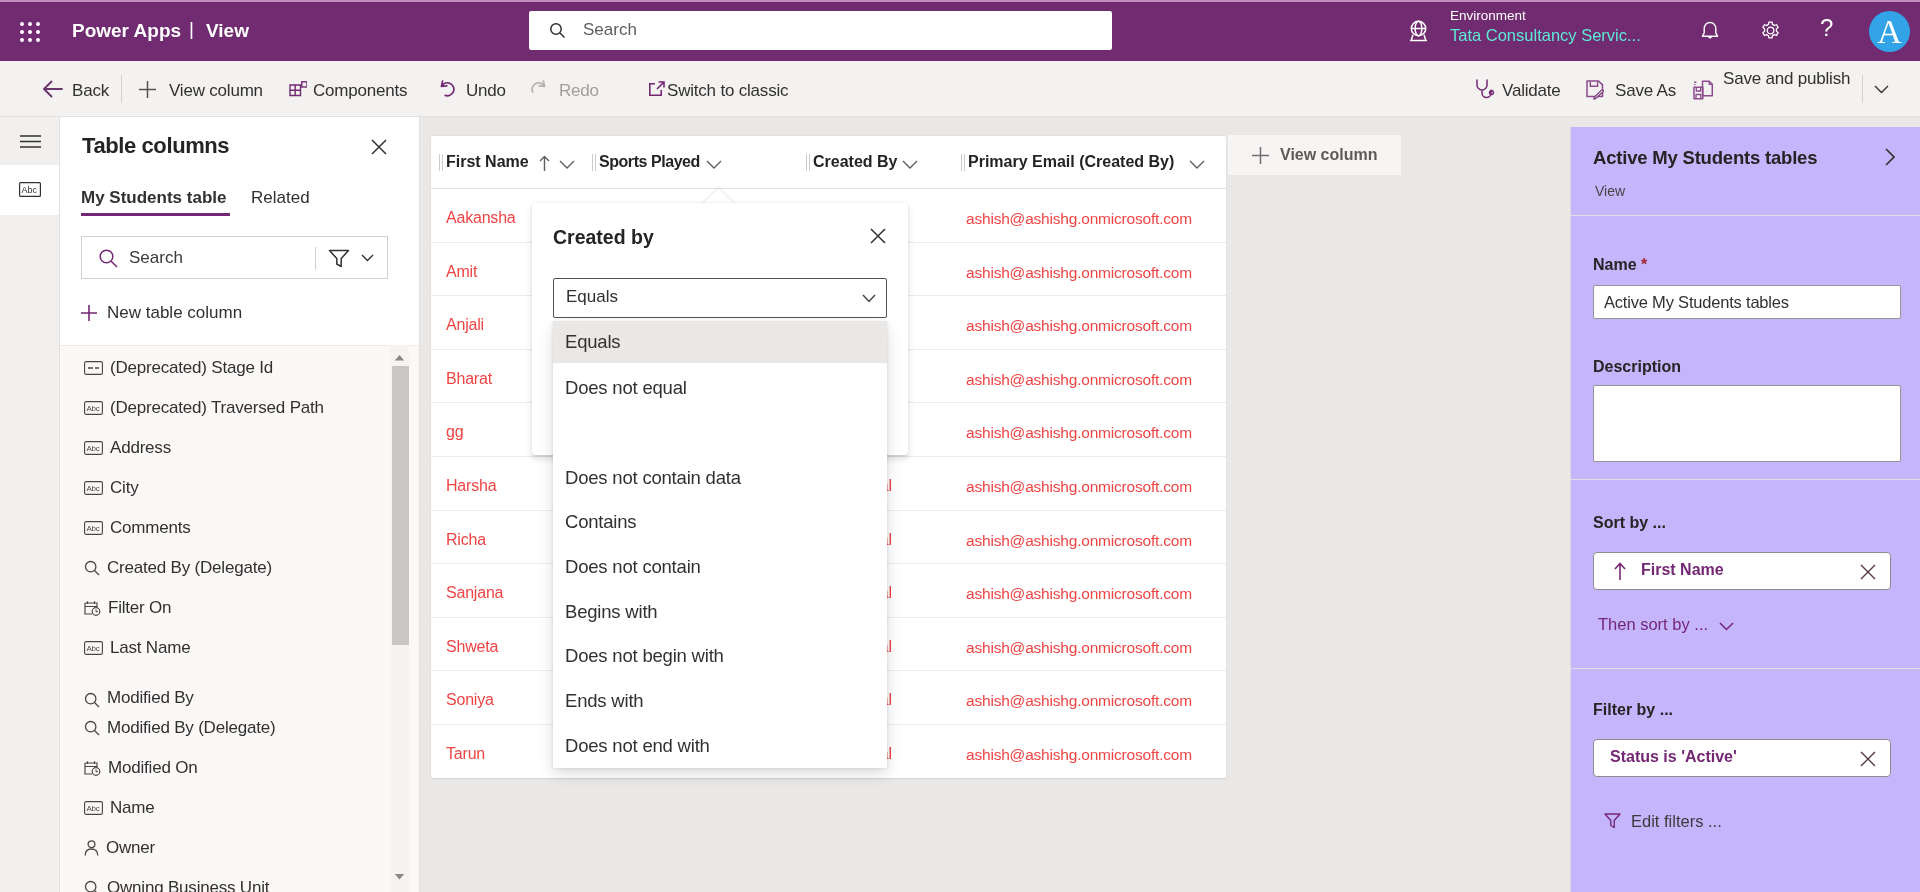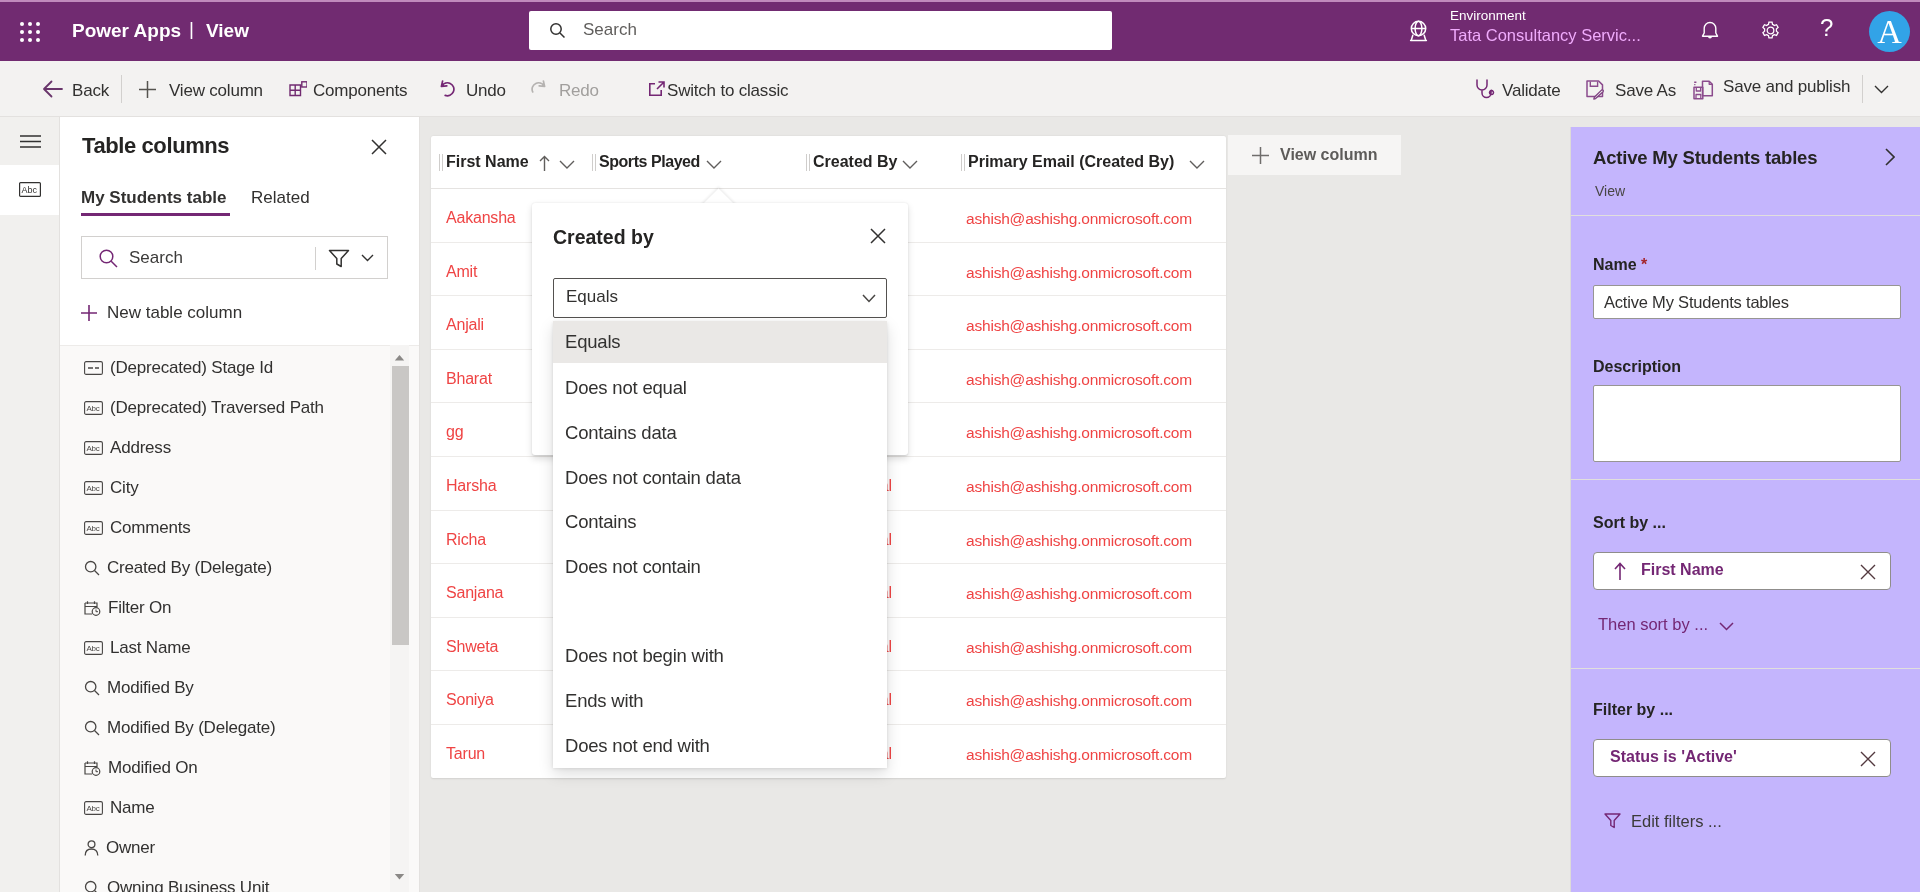--- a/index.html
+++ b/index.html
@@ -62,21 +62,21 @@
 
   <svg class="abs" style="left:1407px;top:19px" width="23" height="23" viewBox="0 0 23 23">
     <g stroke="#fff" stroke-width="1.5" fill="none">
       <circle cx="11.5" cy="9.5" r="7.2"></circle>
       <ellipse cx="11.5" cy="9.5" rx="3.4" ry="7.2"></ellipse>
       <line x1="4.3" y1="9.5" x2="18.7" y2="9.5"></line>
       <path d="M4.2 21.5 L5.8 16.3 M18.8 21.5 L17.2 16.3 M3.6 21.6 H19.4" stroke-linecap="round"></path>
     </g>
   </svg>
   <div class="abs" style="left:1450px;top:8px;font-size:13.5px;color:#fff;">Environment</div>
-  <div class="abs" style="left:1450px;top:26px;font-size:16.5px;color:#f0abfc;">Tata Consultancy Servic...</div>
+  <div class="abs" style="left:1450px;top:26px;font-size:16.5px;color:#5eead4;">Tata Consultancy Servic...</div>
 
   <svg class="abs" style="left:1701px;top:21px" width="18" height="20" viewBox="0 0 18 20">
     <path d="M9 1.5 C5.7 1.5 3.2 4 3.2 7.3 L3.2 12 L1.5 15.2 L16.5 15.2 L14.8 12 L14.8 7.3 C14.8 4 12.3 1.5 9 1.5 Z" fill="none" stroke="#fff" stroke-width="1.4" stroke-linejoin="round"></path>
     <path d="M7 15.5 a2 2 0 0 0 4 0" fill="#fff"></path>
   </svg>
 
   <svg class="abs" style="left:1760px;top:20px" width="21" height="21" viewBox="0 0 24 24">
     <path fill="none" stroke="#fff" stroke-width="1.45" d="M12 8.2 a3.8 3.8 0 1 0 0 7.6 a3.8 3.8 0 1 0 0-7.6 Z M10.2 2.5 h3.6 l.5 2.6 a7.3 7.3 0 0 1 2.1 1.2 l2.5-.9 1.8 3.1 -2 1.8 a7.4 7.4 0 0 1 0 2.4 l2 1.8 -1.8 3.1 -2.5-.9 a7.3 7.3 0 0 1 -2.1 1.2 l-.5 2.6 h-3.6 l-.5-2.6 a7.3 7.3 0 0 1 -2.1-1.2 l-2.5.9 -1.8-3.1 2-1.8 a7.4 7.4 0 0 1 0-2.4 l-2-1.8 1.8-3.1 2.5.9 a7.3 7.3 0 0 1 2.1-1.2 Z"></path>
   </svg>
   <div class="abs" style="left:1820px;top:14px;font-size:24px;color:#fff;font-weight:400;">?</div>
@@ -128,21 +128,21 @@
   <div class="abs tbtxt" style="left:1615px;top:20px;">Save As</div>
   <svg class="abs" style="left:1692px;top:18px" width="22" height="22" viewBox="0 0 22 22">
     <g fill="none" stroke="#8b4b8d" stroke-width="1.5" stroke-linejoin="round">
       <path d="M10.5 2.2 H17.2 L20.3 5.3 V16.8 H10.5 Z"></path>
       <path d="M17.2 2.2 V5.3 H20.3" stroke-width="1.3"></path>
       <path d="M2 8.3 H10.8 V19.8 H2 Z"></path>
       <path d="M4.3 8.5 V12 H8.6 V8.5 M4 19.6 V15.5 H8.8 V19.6" stroke-width="1.3"></path>
       <path d="M2.2 3.2 H4.4 M2.2 5.6 H3.4" stroke-width="1.4"></path>
     </g>
   </svg>
-  <div class="abs tbtxt" style="left:1723px;top:16px;text-align:right;">Save and publish</div>
+  <div class="abs tbtxt" style="left:1723px;top:8px;text-align:right;">Save and publish</div>
   <div class="abs" style="left:1862px;top:14px;width:1px;height:28px;background:#d2d0ce;"></div>
   <svg class="abs" style="left:1874px;top:24px" width="15" height="9" viewBox="0 0 15 9">
       <path d="M1 1 L7.5 7.5 L14 1" fill="none" stroke="#323130" stroke-width="1.4"></path>
     </svg>
 </div>
 
 <div id="rail">
   <div id="railtop"></div>
   <svg class="abs" style="left:20px;top:18px" width="21" height="13" viewBox="0 0 21 13">
       <path d="M0 1 H21 M0 6.5 H21 M0 12 H21" stroke="#323130" stroke-width="1.7"></path>
@@ -233,21 +233,21 @@
         </svg>
         <span>Filter On</span>
       </div>
       <div class="litem" style="top:282px;">
         <svg width="19" height="14" viewBox="0 0 19 14">
           <rect x="0.6" y="0.6" width="17.8" height="12.8" rx="1.5" fill="none" stroke="#484644" stroke-width="1.1"></rect>
           <text x="2.4" y="10.3" font-size="8" fill="#484644" font-family="Liberation Sans">Abc</text>
         </svg>
         <span>Last Name</span>
       </div>
-      <div class="litem" style="top:322px;">
+      <div class="litem" style="top:322px;align-items:flex-end;">
         <svg width="16" height="16" viewBox="0 0 16 16">
           <circle cx="6.7" cy="6.7" r="5.2" fill="none" stroke="#484644" stroke-width="1.3"></circle>
           <line x1="10.5" y1="10.5" x2="15" y2="15" stroke="#484644" stroke-width="1.3"></line>
         </svg>
         <span>Modified By</span>
       </div>
       <div class="litem" style="top:362px;">
         <svg width="16" height="16" viewBox="0 0 16 16">
           <circle cx="6.7" cy="6.7" r="5.2" fill="none" stroke="#484644" stroke-width="1.3"></circle>
           <line x1="10.5" y1="10.5" x2="15" y2="15" stroke="#484644" stroke-width="1.3"></line>
@@ -387,24 +387,24 @@
   <div id="combo">
     <div class="abs" style="left:12px;top:8px;font-size:17px;color:#323130;">Equals</div>
     <svg class="abs" style="left:308px;top:15px" width="14" height="9" viewBox="0 0 14 9">
         <path d="M1 1 L7 7.5 L13 1" fill="none" stroke="#484644" stroke-width="1.5"></path>
       </svg>
   </div>
 </div>
 <div id="listbox">
     <div class="lbitem" style="top:0px;background:#eae8e6;height:42px;">Equals</div>
     <div class="lbitem" style="top:44.7px;">Does not equal</div>
-    <div class="lbitem" style="top:89.4px;">Contains data</div>
     <div class="lbitem" style="top:134.10000000000002px;">Does not contain data</div>
     <div class="lbitem" style="top:178.8px;">Contains</div>
     <div class="lbitem" style="top:223.5px;">Does not contain</div>
+    <div class="lbitem" style="top:268.20000000000005px;">Begins with</div>
     <div class="lbitem" style="top:312.90000000000003px;">Does not begin with</div>
     <div class="lbitem" style="top:357.6px;">Ends with</div>
     <div class="lbitem" style="top:402.3px;">Does not end with</div>
   </div>
 
 <div id="rpanel">
   <div class="abs" style="left:22px;top:20px;font-size:18.5px;font-weight:700;color:#252423;letter-spacing:-0.2px;">Active My Students tables</div>
   <svg class="abs" style="left:314px;top:21px" width="10" height="18" viewBox="0 0 10 18">
       <path d="M1 1 L9 9 L1 17" fill="none" stroke="#323130" stroke-width="1.6"></path>
     </svg>

